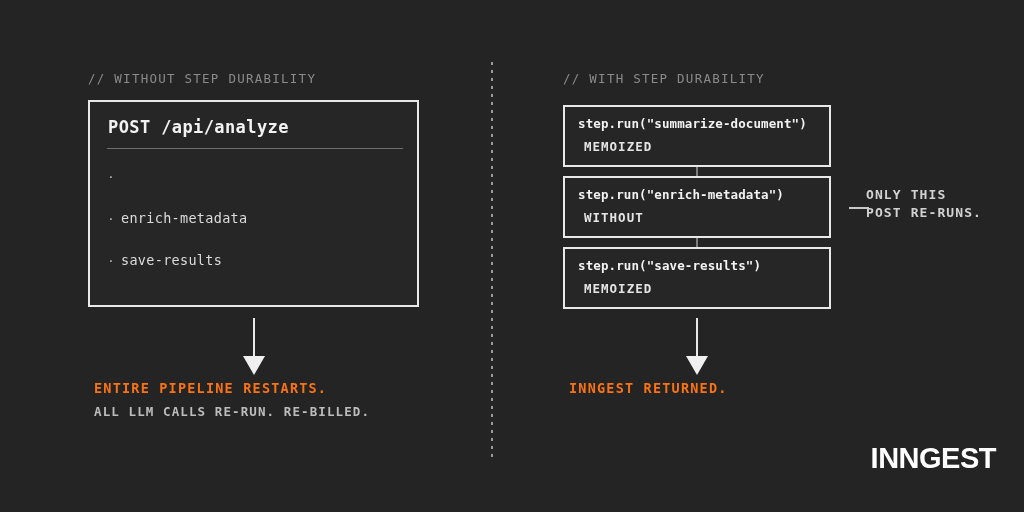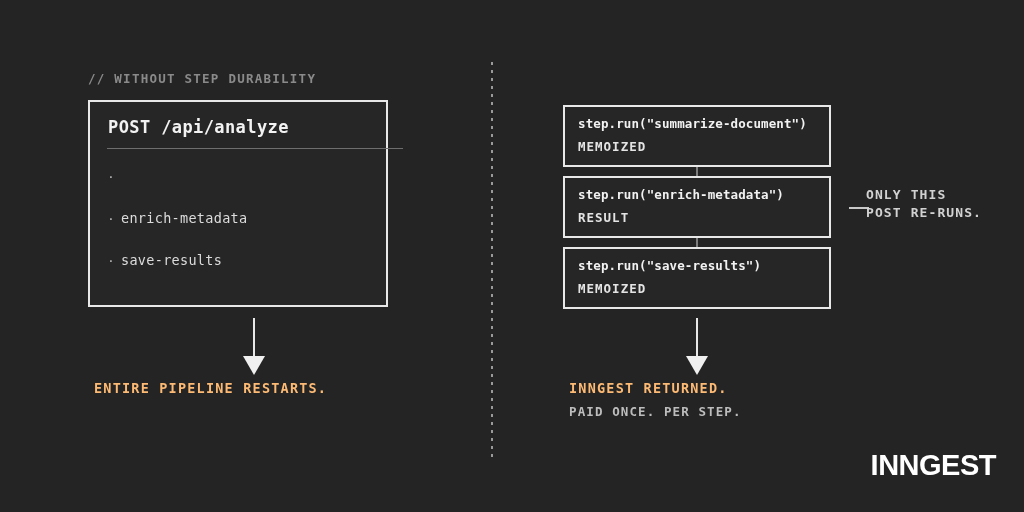--- a/index.html
+++ b/index.html
@@ -32,33 +32,33 @@
     background-size: 2px 8px;
     background-repeat: repeat-y;
   }
 
   
   .comment {
     position: absolute;
     font-size: 12.5px;
     letter-spacing: 1.25px;
     color: #8a8a8a;
-    font-weight: 700;
+    font-weight: 400;
     white-space: nowrap;
     text-align: center;
   }
   .comment.left  { left: 88px;  top: 71px; }
   .comment.right { left: 563px; top: 71px; }
 
   
   .mono-card {
     position: absolute;
     left: 88px;
     top: 100px;
-    width: 300px;
+    width: 331px;
     height: 207px;
     border: 2px solid #e8e8e8;
     box-sizing: border-box;
     background: #262626;
     padding-left: 33px;
   }
   .mono-title {
     position: absolute;
     left: 18px;
     top: 15px;
@@ -118,21 +118,21 @@
     left: 13px;
     top: 9px;
     font-size: 12.5px;
     font-weight: 700;
     color: #f2f2f2;
     letter-spacing: 0.1px;
     white-space: nowrap;
   }
   .step-status {
     position: absolute;
-    left: 13px;
+    left: 19px;
     top: 32px;
     font-size: 12.5px;
     font-weight: 700;
     color: #e4e4e4;
     letter-spacing: 1px;
     white-space: nowrap;
   }
 
   
   .connector {
@@ -194,35 +194,35 @@
   .arrow.right { left: 686px; top: 318px; }
 
   
   .caption { position: absolute; white-space: nowrap; }
   .caption.left  { left: 94px;  top: 380px; }
   .caption.right { left: 569px; top: 380px; }
   .caption-main {
     font-size: 13.5px;
     font-weight: 700;
     letter-spacing: 1.2px;
-    color: #fdba74;
+    color: #f97316;
     margin-bottom: 8px;
   }
   .caption-sub {
     font-size: 12.5px;
     font-weight: 700;
     letter-spacing: 1.1px;
     color: #bdbdbd;
   }
 
   
   .logo {
     position: absolute;
     right: 28px;
-    bottom: 32px;
+    bottom: 39px;
     font-family: "Liberation Sans", sans-serif;
     font-size: 29px;
     font-weight: 700;
     letter-spacing: -0.5px;
     color: #ffffff;
     line-height: 1;
   }
 </style>
 </head>
 <body>
@@ -252,33 +252,35 @@
     </div>
   </div>
 
   <div class="arrow left">
     <div class="shaft"></div>
     <div class="head"></div>
   </div>
 
   <div class="caption left">
     <div class="caption-main">ENTIRE PIPELINE RESTARTS.</div>
-  </div>
-
+    <div class="caption-sub">ALL LLM CALLS RE-RUN. RE-BILLED.</div>
+  </div>
+
+  <div class="comment right">// WITH STEP DURABILITY</div>
 
   <div class="step-box s0">
     <div class="step-call">step.run("summarize-document")</div>
     <div class="step-status">MEMOIZED</div>
   </div>
 
   <div class="connector c0"></div>
 
   <div class="step-box s1">
     <div class="step-call">step.run("enrich-metadata")</div>
-    <div class="step-status">RESULT</div>
+    <div class="step-status">WITHOUT</div>
   </div>
 
   <div class="connector c1"></div>
 
   <div class="step-box s2">
     <div class="step-call">step.run("save-results")</div>
     <div class="step-status">MEMOIZED</div>
   </div>
 
   <div class="callout-line"></div>
@@ -287,18 +289,17 @@
     <div>POST RE-RUNS.</div>
   </div>
 
   <div class="arrow right">
     <div class="shaft"></div>
     <div class="head"></div>
   </div>
 
   <div class="caption right">
     <div class="caption-main">INNGEST RETURNED.</div>
-    <div class="caption-sub">PAID ONCE. PER STEP.</div>
   </div>
 
   <div class="logo">INNGEST</div>
 
 </div>
 
 </body></html>

